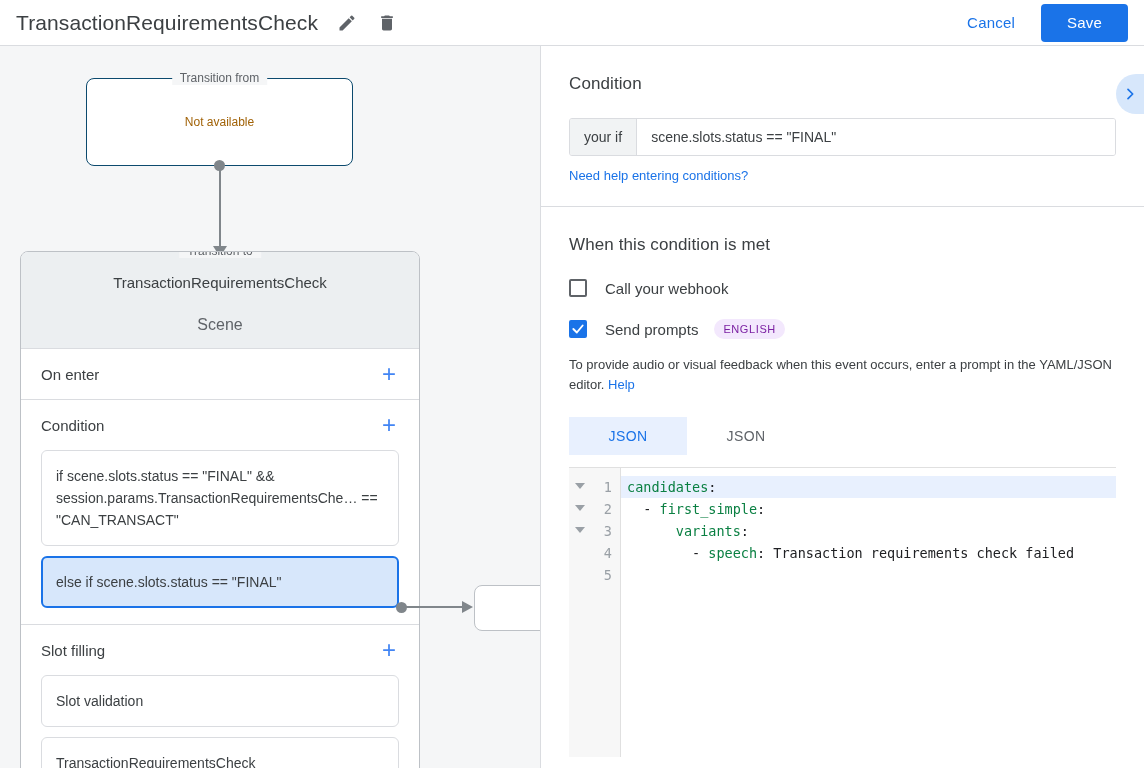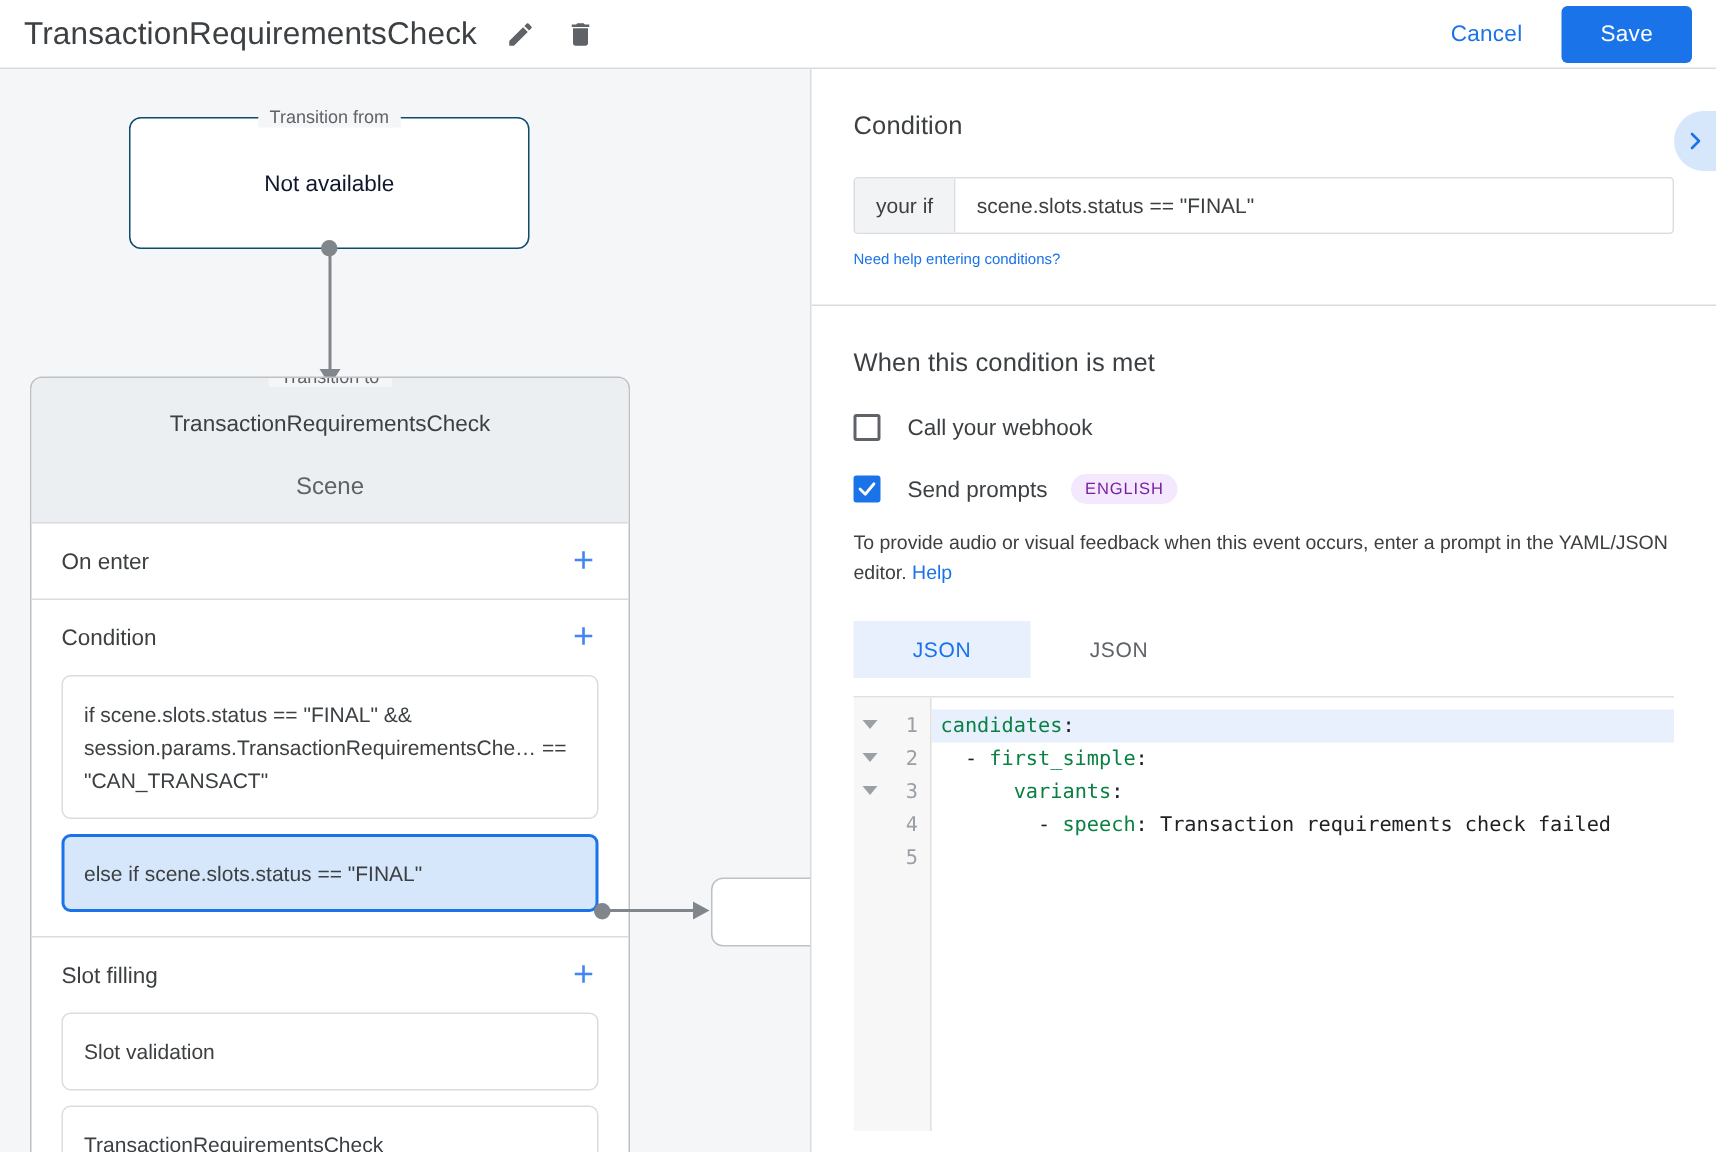--- a/index.html
+++ b/index.html
@@ -54,21 +54,21 @@
     position: absolute; top: -8px; left: 50%; transform: translateX(-50%);
     background: #f5f6f7; padding: 0 8px;
     font-size: 12px; color: #5f6368; white-space: nowrap;
   }
 
   
   .tfrom {
     top: 32px; left: 86px; width: 267px; height: 88px;
     display: flex; align-items: center; justify-content: center;
   }
-  .tfrom .body { font-size: 15px; color: #0f172a; }
+  .tfrom .body { font-size: 12px; color: #a16207; }
 
   
   .connector-v { position: absolute; left: 219px; top: 119px; width: 2px; height: 88px; background: #80868b; }
   .dot-top {
     position: absolute; left: 214px; top: 114px; width: 11px; height: 11px;
     border-radius: 50%; background: #80868b;
   }
   .arrow-down {
     position: absolute; left: 213px; top: 200px;
     width: 0; height: 0; border-left: 7px solid transparent;
@@ -150,21 +150,21 @@
     background: #f1f3f4; border-right: 1px solid #dadce0;
     display: flex; align-items: center; padding: 0 14px;
     font-size: 14px; color: #3c4043;
   }
   .cond-value {
     flex: 1; display: flex; align-items: center; padding: 0 14px;
     font-size: 14px; color: #3c4043; background: #fff;
   }
   .help-link {
     display: inline-block; margin-top: 12px;
-    color: #1a73e8; font-size: 10px; text-decoration: none; cursor: pointer;
+    color: #1a73e8; font-size: 13px; text-decoration: none; cursor: pointer;
   }
   .chev-tab {
     position: absolute; top: 28px; right: 0; width: 28px; height: 40px;
     background: #d7e7fb; border-radius: 20px 0 0 20px;
     display: flex; align-items: center; justify-content: center; cursor: pointer;
   }
 
   .check-row { display: flex; align-items: center; margin-bottom: 22px; }
   .chk {
     width: 18px; height: 18px; border: 2px solid #5f6368; border-radius: 2px;

